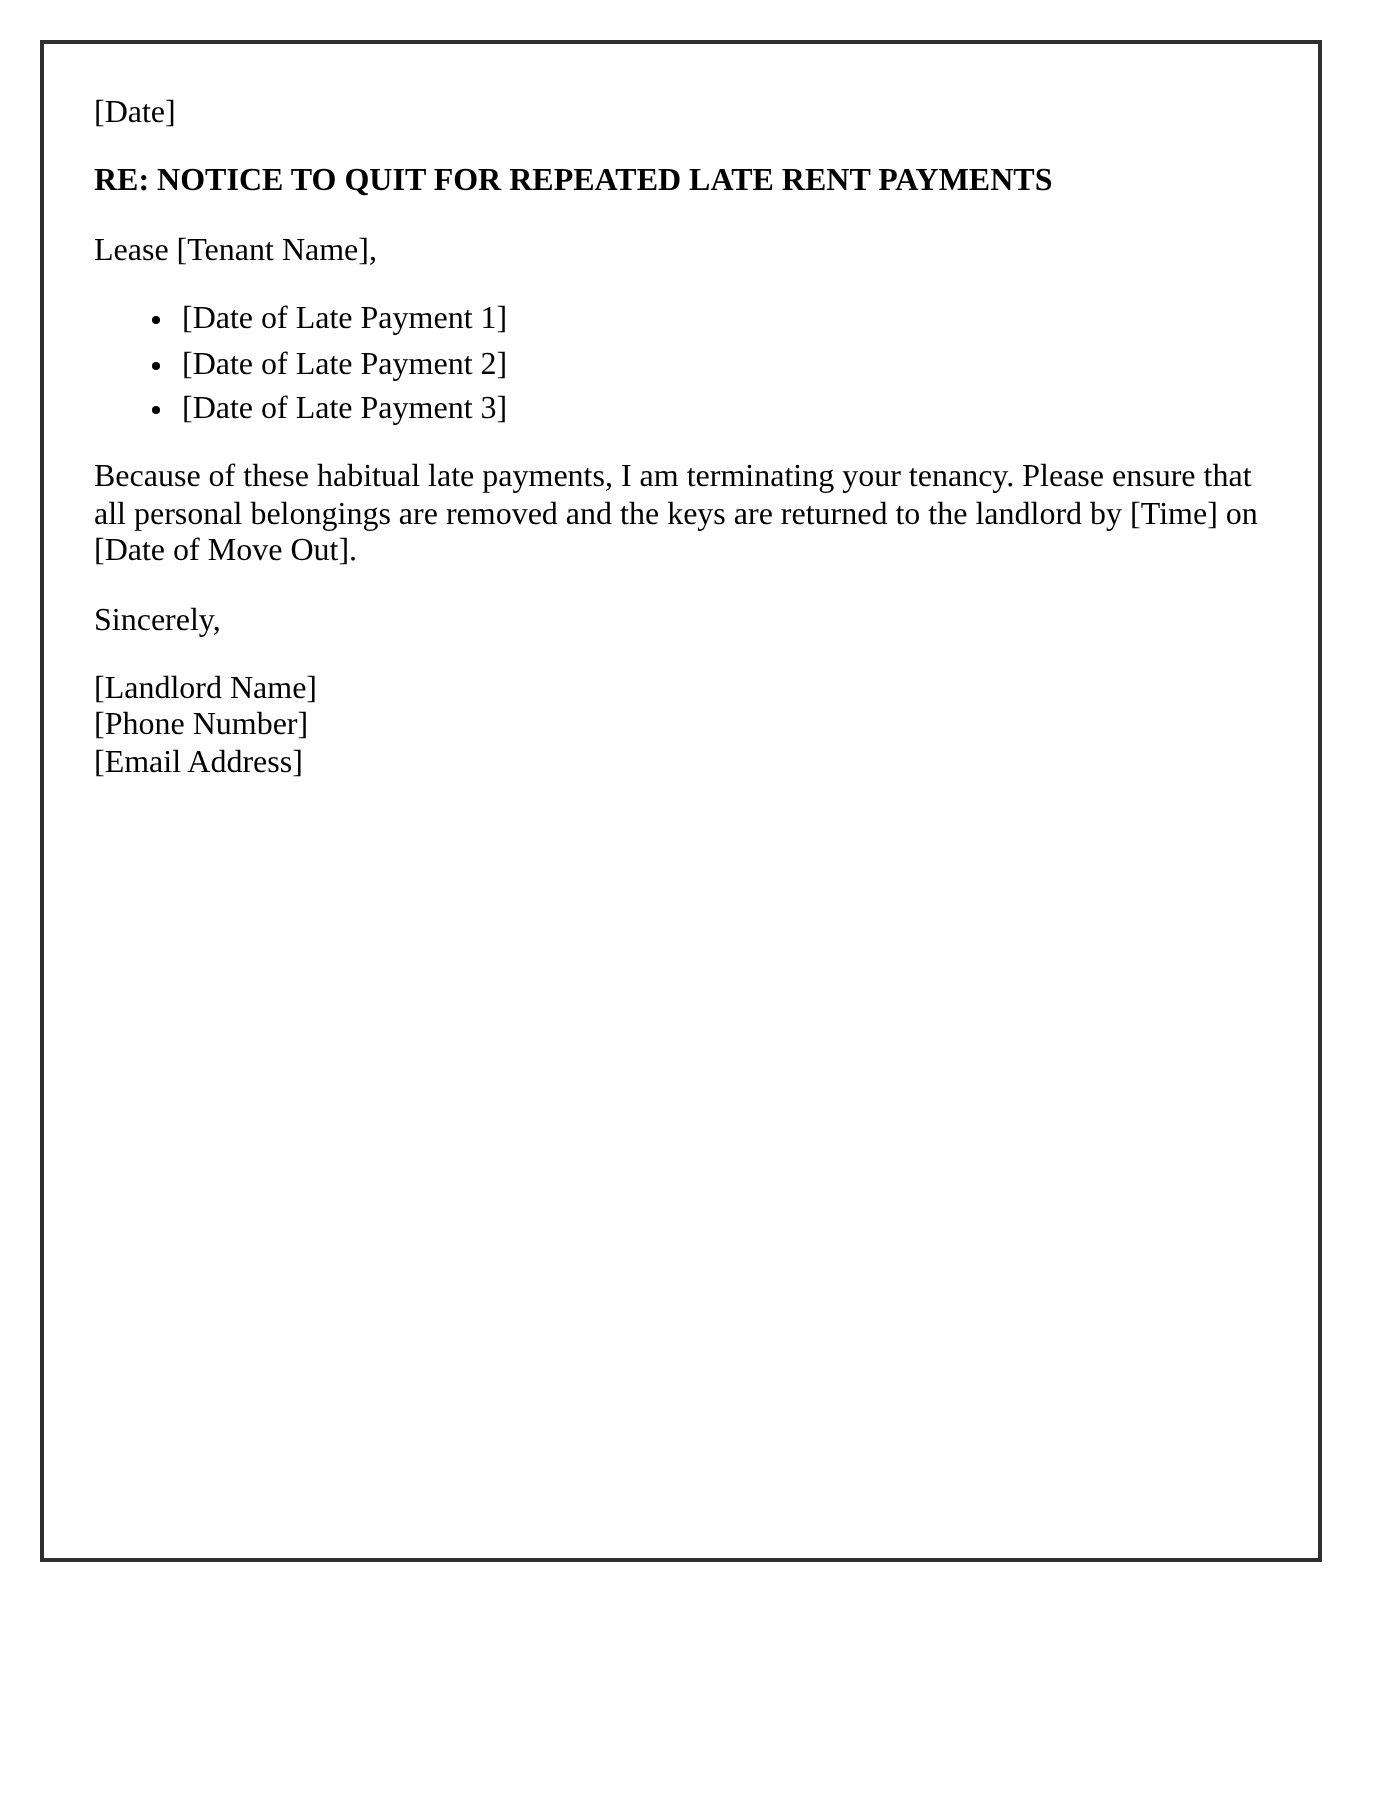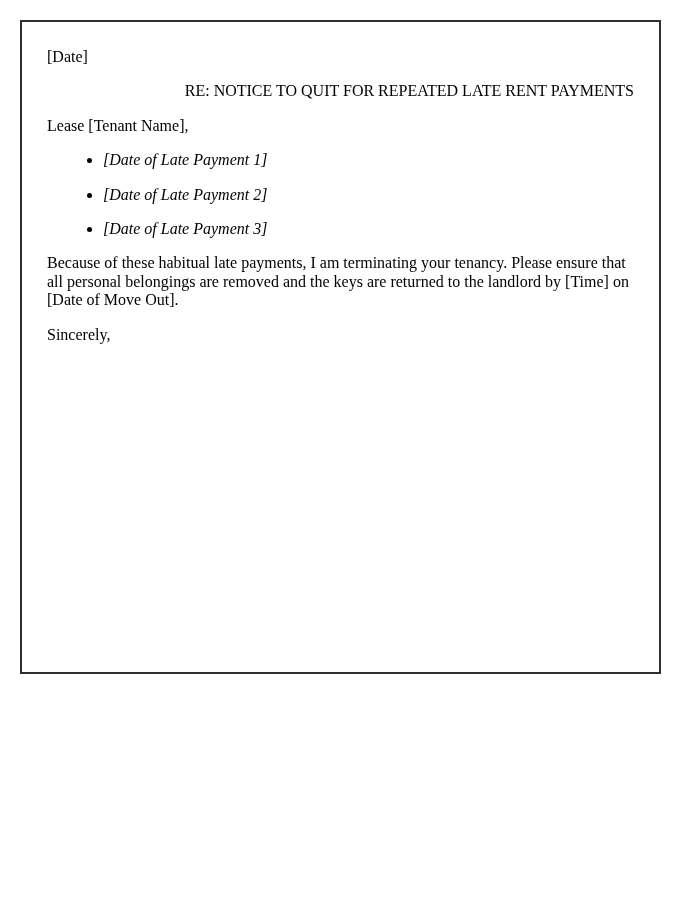--- a/index.html
+++ b/index.html
@@ -11,46 +11,44 @@
     height: 900px;
     background: var(--canvas-background, #ffffff);
     font-family: "Liberation Serif", "DejaVu Serif", serif;
     font-size: 16px;
     color: var(--text-color, #000000);
   }
   .sheet {
     box-sizing: border-box;
     margin: 20px 0 0 20px;
     width: 641px;
-    height: 654px;
+    height: 761px;
     border: 2px solid var(--border-color, #2f2f2f);
     background: var(--page-background, #ffffff);
     padding: 26px 25px 38px 25px;
     overflow: hidden;
   }
   .para {
     margin: 16px 0;
     line-height: 1.15;
   }
   .para:first-child {
     margin-top: 0;
   }
   .subject {
-    font-weight: normal;
-    text-align: right;
+    font-weight: bold;
   }
   ul.list {
     margin: 16px 0;
     padding-left: 40px;
     line-height: 1.15;
     list-style-type: disc;
   }
   ul.list li {
-    margin: 16px;
-    font-style: italic;
+    margin: 4px;
   }
 </style>
 </head>
 <body>
 
 <div class="sheet">
 
   <p class="para">[Date]</p>
 
 
@@ -64,14 +62,19 @@
     <li>[Date of Late Payment 1]</li>
     <li>[Date of Late Payment 2]</li>
     <li>[Date of Late Payment 3]</li>
   </ul>
 
   <p class="para">Because of these habitual late payments, I am terminating your tenancy. Please ensure that all personal belongings are removed and the keys are returned to the landlord by [Time] on [Date of Move Out].</p>
 
 
   <p class="para">Sincerely,</p>
 
+  <p class="para">
+    <span>[Landlord Name]</span><br>
+    <span>[Phone Number]</span><br>
+    <span>[Email Address]</span>
+  </p>
 
 </div>
 
 </body></html>

